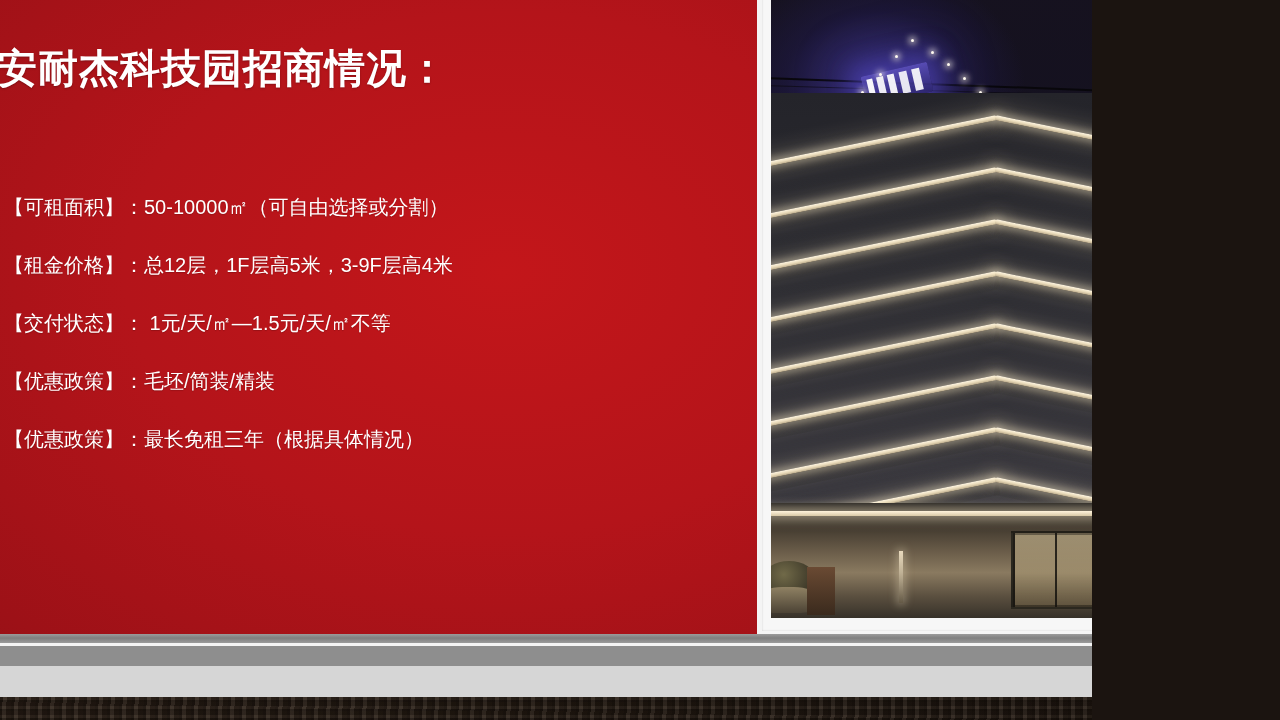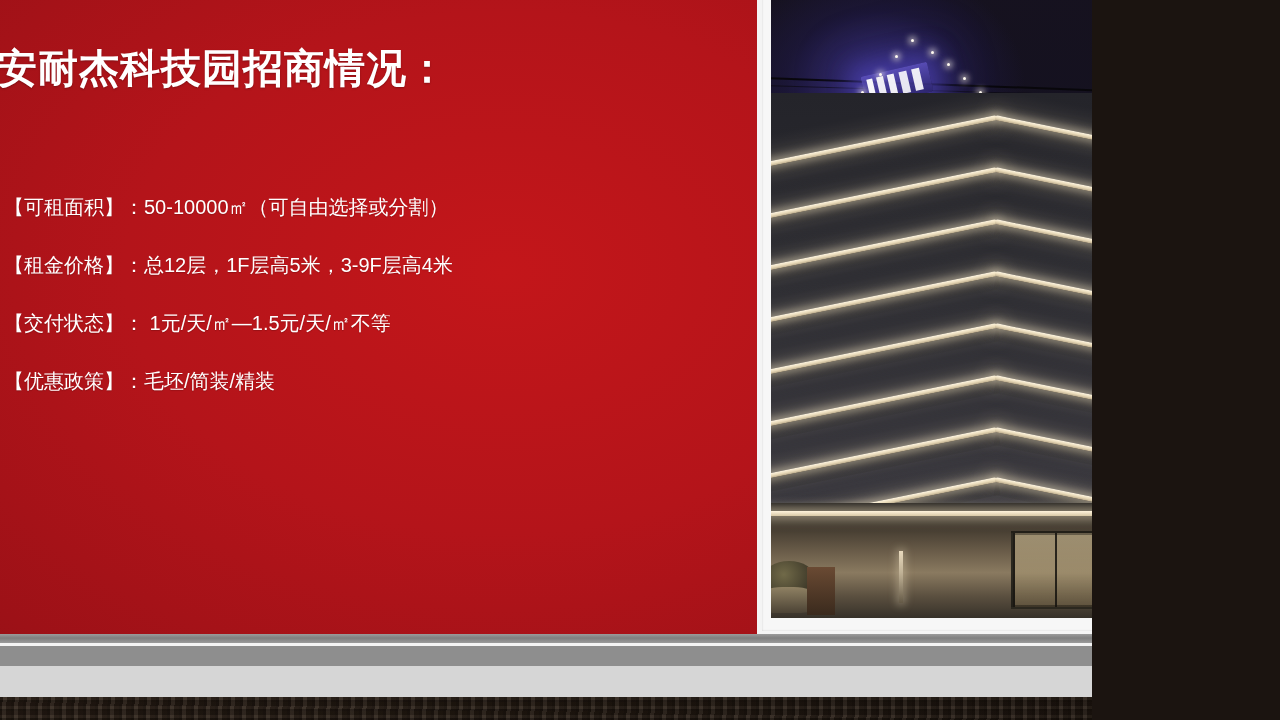--- a/index.html
+++ b/index.html
@@ -349,20 +349,23 @@
             </div>
 
             <div class="bullet-line">
               <span>【交付状态】</span><span>：</span><span> 1元/天/㎡—1.5元/天/㎡不等</span>
             </div>
 
             <div class="bullet-line">
               <span>【优惠政策】</span><span>：</span><span>毛坯/简装/精装</span>
             </div>
 
+            <div class="bullet-line">
+              <span>【优惠政策】</span><span>：</span><span>最长免租三年（根据具体情况）</span>
+            </div>
 
 
           </div>
         </div>
 
         <div class="photo-mat"></div>
 
         <div class="photo">
           <div class="sky"></div>
           <div class="wire"></div>

